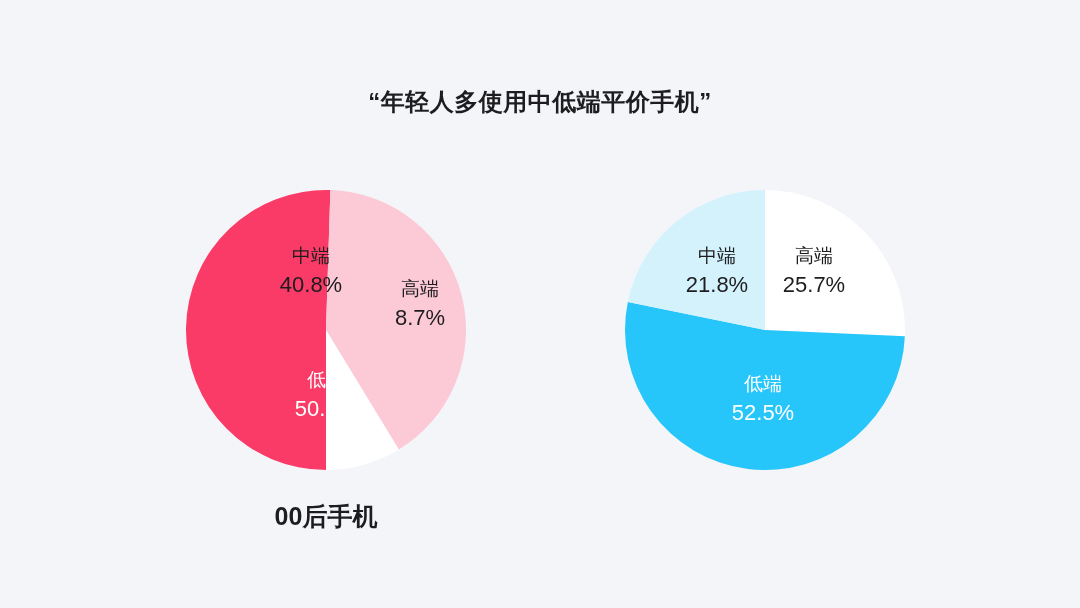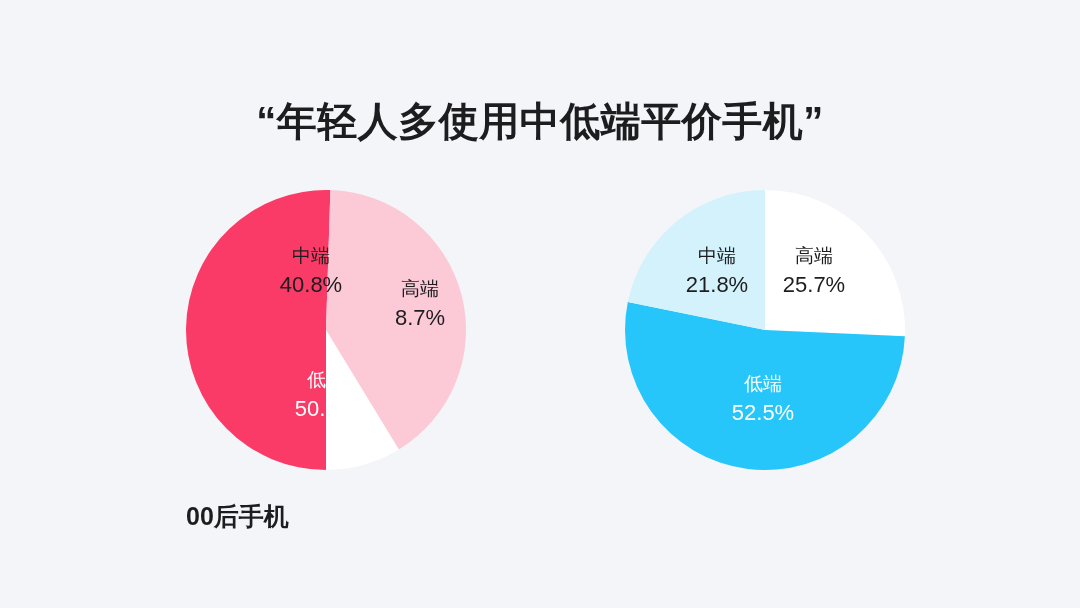--- a/index.html
+++ b/index.html
@@ -14,45 +14,46 @@
     overflow: hidden;
     position: relative;
   }
   #slide {
     position: absolute;
     inset: 0;
     background: #f4f5f9;
   }
   #chart-title {
     position: absolute;
-    top: 94px;
+    top: 86px;
     left: 0;
     width: 1080px;
     text-align: center;
-    font-size: 40px;
+    font-size: 24px;
     font-weight: 700;
     letter-spacing: 0.5px;
     color: #1d1d1f;
     white-space: nowrap;
   }
   .pie-block {
     position: absolute;
     top: 190px;
   }
   #pie-block-left  { left: 186px; }
   #pie-block-right { left: 625px; }
   .pie-svg {
     display: block;
     width: 280px;
     height: 280px;
   }
   .pie-caption {
     position: absolute;
     top: 500px;
     width: 280px;
+    text-align: center;
     font-size: 25px;
     font-weight: 700;
     color: #1d1d1f;
     white-space: nowrap;
   }
   #caption-left  { left: 186px; }
   #caption-right { left: 625px; }
   .slice-label-name,
   .slice-label-value {
     font-family: "Liberation Sans", "DejaVu Sans", sans-serif;

